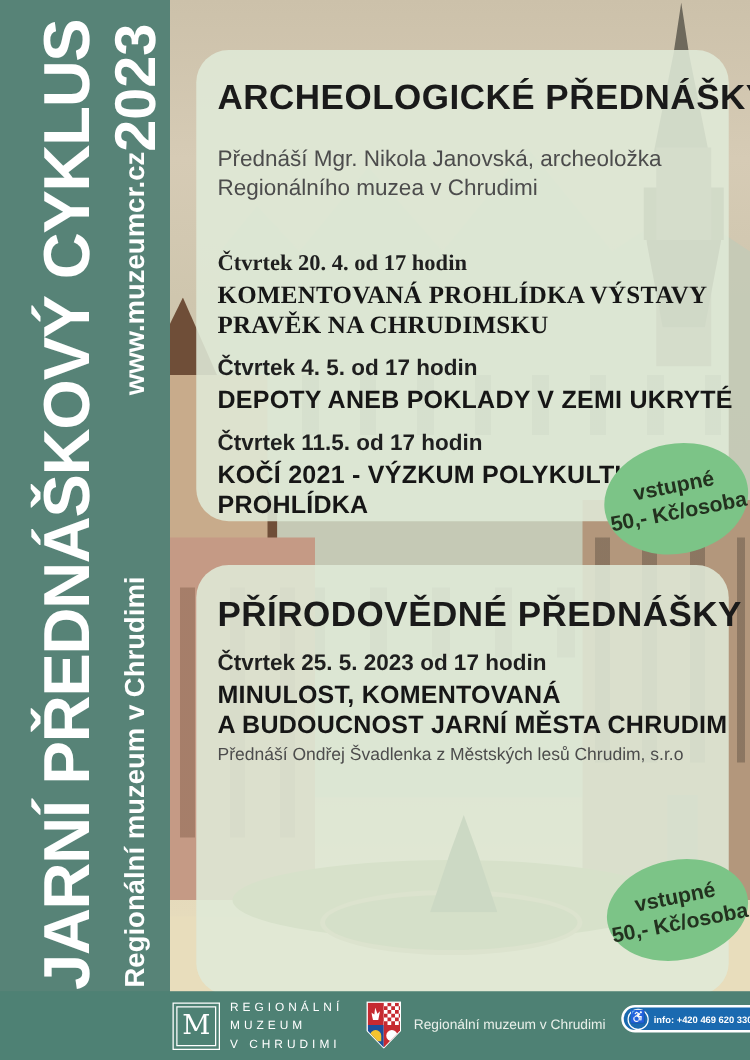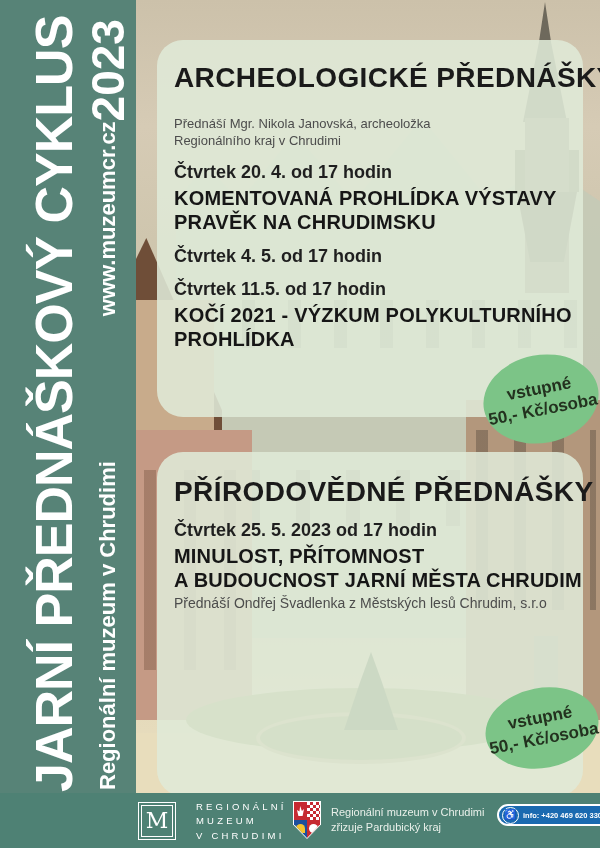--- a/index.html
+++ b/index.html
@@ -40,23 +40,23 @@
   .plant{left:208px;top:652px;width:54px;height:78px;background:#47613e;
     clip-path:polygon(50% 0,70% 38%,100% 100%,0 100%,30% 38%);}
   .statue{left:398px;top:636px;width:24px;height:92px;background:#999686;opacity:.85;}
 
   
   .panel{position:absolute;left:157px;width:426px;background:rgba(223,233,215,0.88);
     border-radius:26px;box-sizing:border-box;padding:22px 18px 0 17px;z-index:2;color:#1c1c1c;}
   .panel-arch{top:40px;height:377px;}
   .panel-nature{top:452px;height:344px;padding-top:24px;}
   .sec-heading{font-size:28px;font-weight:bold;letter-spacing:.4px;color:#1a1a1a;white-space:nowrap;}
-  .intro{margin-top:22px;font-size:13px;line-height:1.3;color:#4c4c4c;}
+  .intro{margin-top:22px;font-size:18px;line-height:1.3;color:#4c4c4c;}
   .event{margin-top:12px;}
-  .event.first{margin-top:12px;}
+  .event.first{margin-top:37px;font-family:Liberation Serif, serif;}
   .edate{font-size:18px;font-weight:bold;color:#1f1f1f;white-space:nowrap;}
   .etitle{font-size:20px;font-weight:bold;line-height:1.2;letter-spacing:.2px;color:#161616;white-space:nowrap;margin-top:3px;}
   .presenter{font-size:14px;color:#4c4c4c;margin-top:3px;white-space:nowrap;}
 
   
   .badge{position:absolute;z-index:3;background:#7cc487;border-radius:50%;
     display:flex;flex-direction:column;align-items:center;justify-content:center;
     transform:rotate(-11deg);color:#23321f;font-weight:bold;text-align:center;}
   .badge1{left:483px;top:355px;width:116px;height:88px;}
   .badge2{left:485px;top:688px;width:114px;height:80px;}
@@ -74,21 +74,21 @@
   .side-web{font-size:22px;font-weight:bold;color:#fff;white-space:nowrap;margin-left:145px;}
   .side-year{font-size:46px;font-weight:bold;color:#fff;margin-left:auto;line-height:1;}
 
   
   .footer{position:absolute;left:0;top:793px;width:600px;height:55px;background:#4e8174;z-index:5;}
   .logo-group{position:absolute;left:138px;top:7px;display:flex;align-items:center;}
   .logo-box{width:38px;height:38px;border:1px solid #fff;box-sizing:border-box;
     display:flex;align-items:center;justify-content:center;}
   .logo-box-inner{width:30px;height:30px;border:1px solid #fff;display:flex;align-items:center;justify-content:center;}
   .logo-m{font-family:"DejaVu Serif", serif;font-size:22px;color:#fff;line-height:1;}
-  .logo-text{margin-left:20px;color:#fff;font-size:9.5px;letter-spacing:3.2px;line-height:1.5;white-space:nowrap;}
+  .logo-text{margin-left:8px;color:#fff;font-size:9.5px;letter-spacing:3.2px;line-height:1.5;white-space:nowrap;}
   .arms-group{position:absolute;left:293px;top:8px;display:flex;align-items:center;}
   .shield-wrap{position:relative;width:28px;height:38px;}
   .shield-back{position:absolute;left:0;top:0;width:28px;height:38px;background:#fff;
     clip-path:polygon(0 0,100% 0,100% 62%,50% 100%,0 62%);}
   .shield{position:absolute;left:1px;top:1px;width:26px;height:36px;
     clip-path:polygon(0 0,100% 0,100% 62%,50% 100%,0 62%);}
   .q{position:absolute;width:13px;height:18px;}
   .q-tl{left:0;top:0;background:#c62a31;}
   .q-tr{left:13px;top:0;background:repeating-conic-gradient(#c62a31 0% 25%,#fff 0% 50%) 0 0/6px 6px;}
   .q-bl{left:0;top:18px;background:#1c4f9c;}
@@ -127,47 +127,50 @@
     <div class="ph grass"></div>
     <div class="ph flowerbed"></div>
     <div class="ph plant"></div>
     <div class="ph statue"></div>
   </div>
 
   <div class="panel panel-arch">
     <div class="sec-heading">ARCHEOLOGICKÉ PŘEDNÁŠKY</div>
     <div class="intro">
       <div>Přednáší Mgr. Nikola Janovská, archeoložka</div>
-      <div>Regionálního kraj v Chrudimi</div>
+      <div>Regionálního muzea v Chrudimi</div>
     </div>
     <div class="event first">
       <div class="edate">Čtvrtek 20. 4. od 17 hodin</div>
       <div class="etitle">
         <div>KOMENTOVANÁ PROHLÍDKA VÝSTAVY</div>
         <div>PRAVĚK NA CHRUDIMSKU</div>
       </div>
     </div>
     <div class="event">
       <div class="edate">Čtvrtek 4. 5. od 17 hodin</div>
+      <div class="etitle">
+        <div>DEPOTY ANEB POKLADY V ZEMI UKRYTÉ</div>
+      </div>
     </div>
     <div class="event">
       <div class="edate">Čtvrtek 11.5. od 17 hodin</div>
       <div class="etitle">
         <div>KOČÍ 2021 - VÝZKUM POLYKULTURNÍHO</div>
         <div>PROHLÍDKA</div>
       </div>
     </div>
   </div>
 
   <div class="panel panel-nature">
     <div class="sec-heading">PŘÍRODOVĚDNÉ PŘEDNÁŠKY</div>
     <div class="event">
       <div class="edate">Čtvrtek 25. 5. 2023 od 17 hodin</div>
       <div class="etitle">
-        <div>MINULOST, PŘÍTOMNOST</div>
+        <div>MINULOST, KOMENTOVANÁ</div>
         <div>A BUDOUCNOST JARNÍ MĚSTA CHRUDIM</div>
       </div>
       <div class="presenter">Přednáší Ondřej Švadlenka z Městských lesů Chrudim, s.r.o</div>
     </div>
   </div>
 
   <div class="badge badge1">
     <div class="b1">vstupné</div>
     <div class="b2">50,- Kč/osoba</div>
   </div>
@@ -207,21 +210,20 @@
         <div class="shield-back"></div>
         <div class="shield">
           <div class="q q-tl"></div>
           <div class="q q-tr"></div>
           <div class="q q-bl"></div>
           <div class="q q-br"></div>
         </div>
       </div>
       <div class="arms-text">
         <div>Regionální muzeum v Chrudimi</div>
-        <div>zřizuje Pardubický kraj</div>
       </div>
     </div>
     <div class="phone-pill">
       <div class="wheel-circle">♿</div>
       <div class="phone-text">info: +420 469 620 330</div>
     </div>
   </div>
 
 </div>
 

